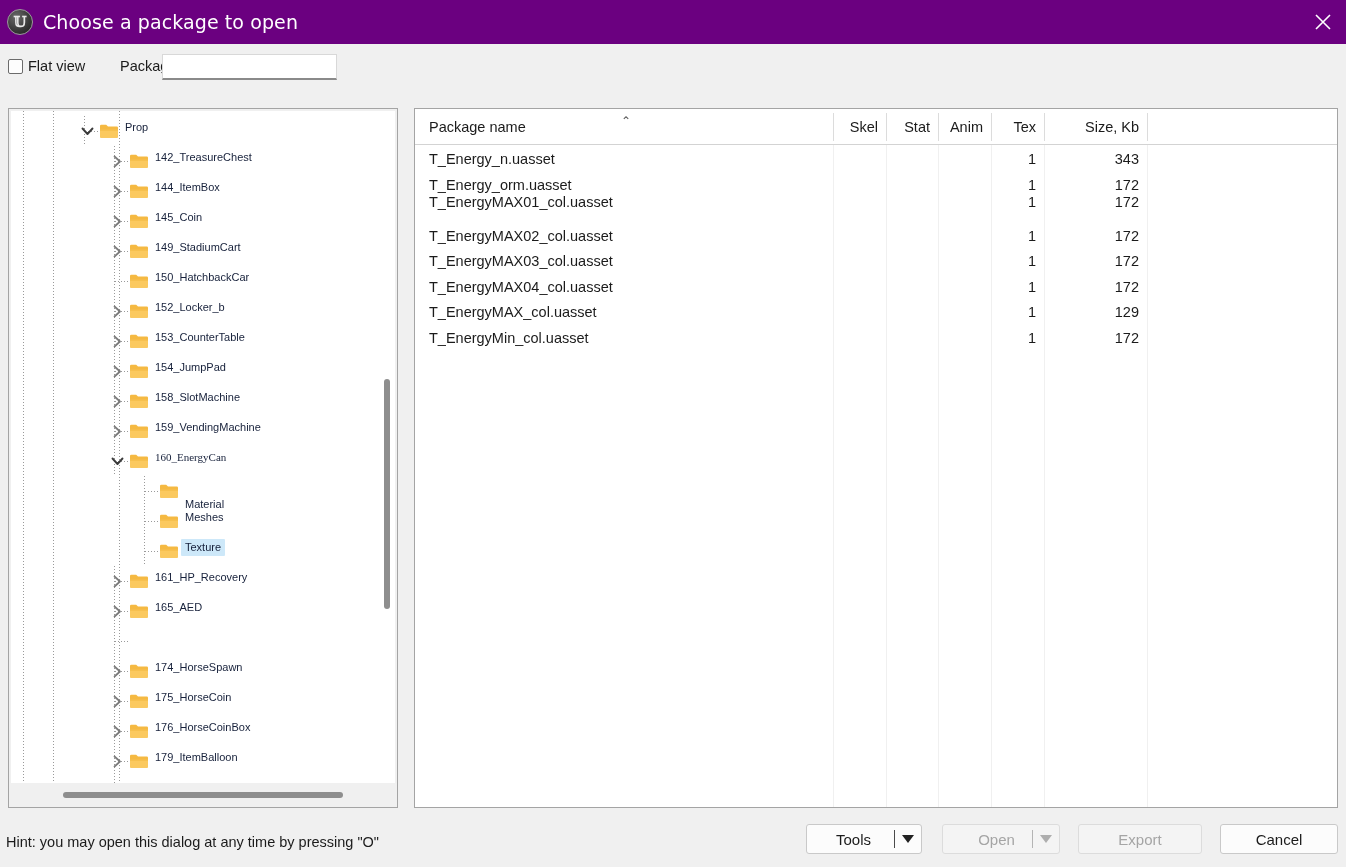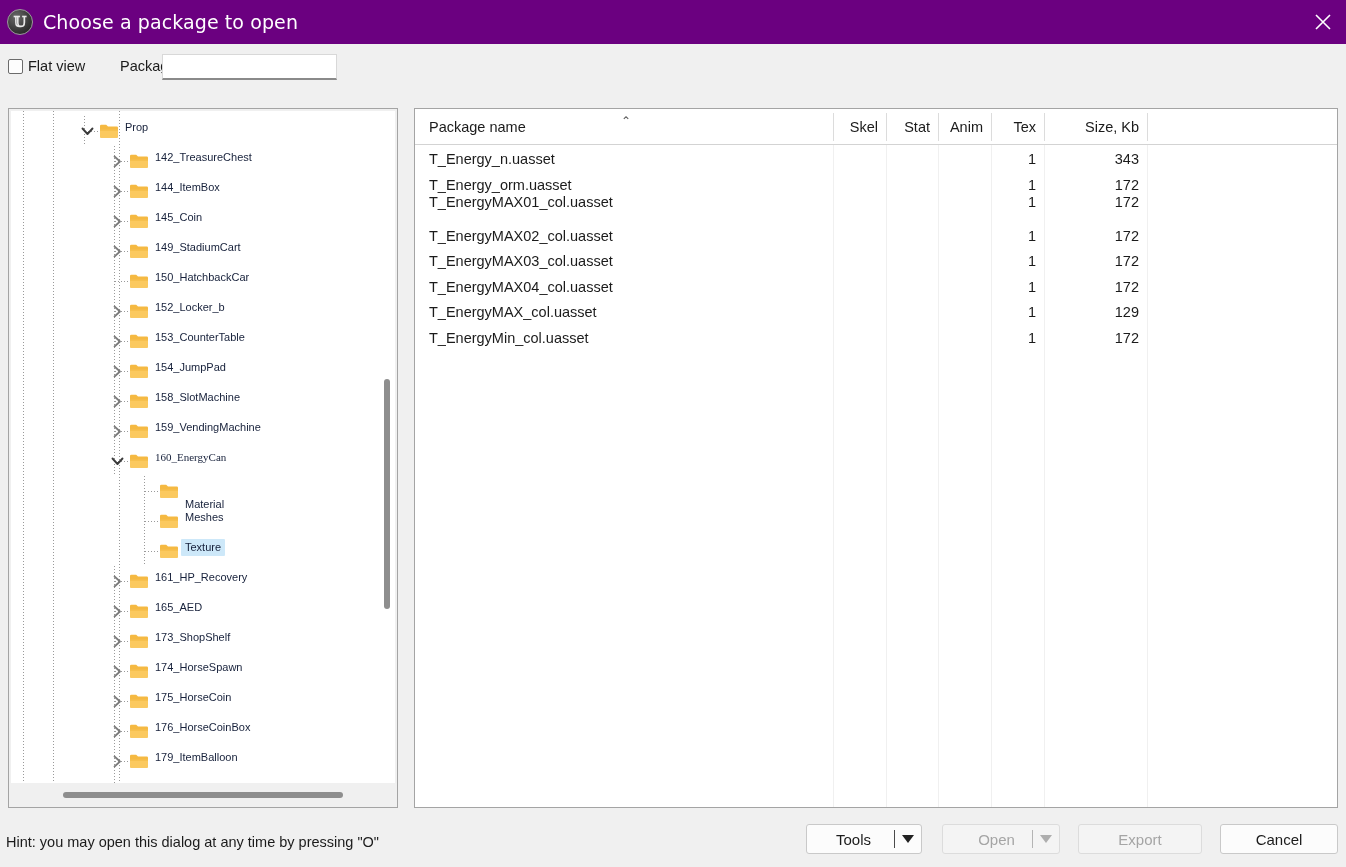--- a/index.html
+++ b/index.html
@@ -486,35 +486,20 @@
           <svg width="20" height="16" viewBox="0 0 20 16">
             <path d="M1 3 A1.2 1.2 0 0 1 2.2 1.8 H7.2 L9 3.6 H17.8 A1.2 1.2 0 0 1 19 4.8 V13.6 A1.2 1.2 0 0 1 17.8 14.8 H2.2 A1.2 1.2 0 0 1 1 13.6 Z" fill="#f5b942"></path>
             <path d="M1 6.3 H19 V13.6 A1.2 1.2 0 0 1 17.8 14.8 H2.2 A1.2 1.2 0 0 1 1 13.6 Z" fill="#fbc95f"></path>
             <path d="M1 6.3 H19 V7.6 H1 Z" fill="#f0b237" opacity=".6"></path>
           </svg>
         </div>
         <div class="tree-label" style="left: 140px; top: 3px;">165_AED</div>
       </div>
       <div class="vconn" style="left: 103px; top: 515px; height: 30px;"></div>
       <div class="hconn" style="left: 104px; top: 530px; width: 13px;"></div>
-      <div class="tree-row" style="position: absolute; left: 0px; top: 515px; width: 370px;">
-        <div class="tree-chevron" style="left: 98px; top: 7px;">
-          <svg width="11" height="13" viewBox="0 0 11 13">
-            <path d="M2.5 1.5 L8 6.5 L2.5 11.5" stroke="#7a7a7a" stroke-width="1.7" fill="none" stroke-linecap="round" stroke-linejoin="round"></path>
-          </svg>
-        </div>
-        <div class="folder-ico" style="left: 118px; top: 7px;">
-          <svg width="20" height="16" viewBox="0 0 20 16">
-            <path d="M1 3 A1.2 1.2 0 0 1 2.2 1.8 H7.2 L9 3.6 H17.8 A1.2 1.2 0 0 1 19 4.8 V13.6 A1.2 1.2 0 0 1 17.8 14.8 H2.2 A1.2 1.2 0 0 1 1 13.6 Z" fill="#f5b942"></path>
-            <path d="M1 6.3 H19 V13.6 A1.2 1.2 0 0 1 17.8 14.8 H2.2 A1.2 1.2 0 0 1 1 13.6 Z" fill="#fbc95f"></path>
-            <path d="M1 6.3 H19 V7.6 H1 Z" fill="#f0b237" opacity=".6"></path>
-          </svg>
-        </div>
-        <div class="tree-label" style="left: 140px; top: 3px;">173_ShopShelf</div>
-      </div>
       <div class="vconn" style="left: 103px; top: 545px; height: 30px;"></div>
       <div class="hconn" style="left: 104px; top: 560px; width: 13px;"></div>
       <div class="tree-row" style="position: absolute; left: 0px; top: 545px; width: 370px;">
         <div class="tree-chevron" style="left: 98px; top: 7px;">
           <svg width="11" height="13" viewBox="0 0 11 13">
             <path d="M2.5 1.5 L8 6.5 L2.5 11.5" stroke="#7a7a7a" stroke-width="1.7" fill="none" stroke-linecap="round" stroke-linejoin="round"></path>
           </svg>
         </div>
         <div class="folder-ico" style="left: 118px; top: 7px;">
           <svg width="20" height="16" viewBox="0 0 20 16">

